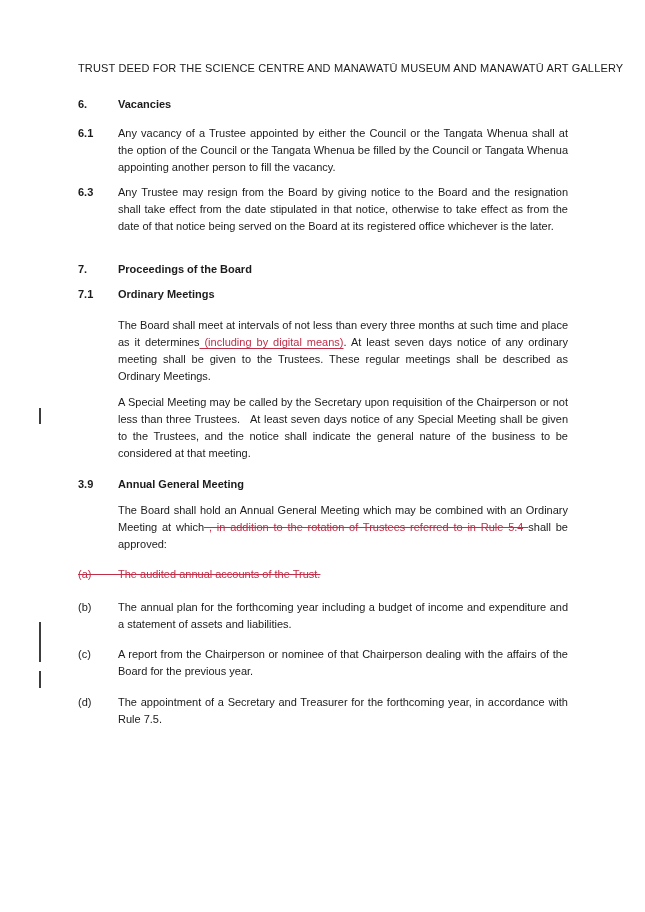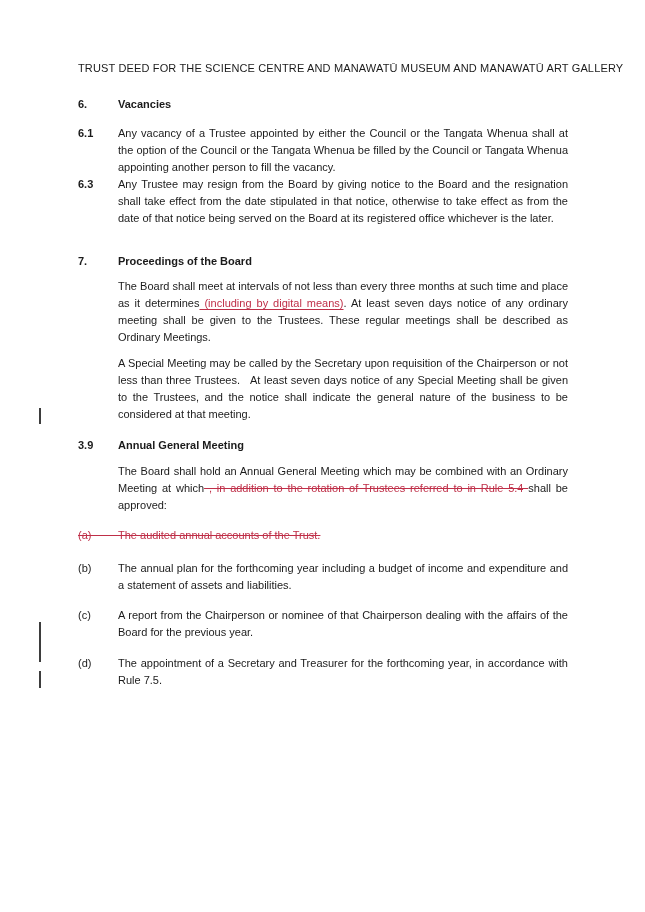--- a/index.html
+++ b/index.html
@@ -24,21 +24,21 @@
     color:var(--ink);white-space:nowrap;text-align:center;
   }
   .content{position:absolute;top:96px;left:78px;width:490px;}
   .row{display:flex;align-items:flex-start;}
   .num{flex:0 0 40px;width:40px;}
   .txt{flex:1 1 auto;width:450px;text-align:justify;}
   .bold{font-weight:bold;}
   .heading{font-weight:bold;}
   
   .mb12{margin-bottom:12px;}
-  .mb10{margin-bottom:0;}
+  .mb10{margin-bottom:8px;}
   .mb9{margin-bottom:9px;}
   .mb26{margin-bottom:26px;}
   .mb8{margin-bottom:8px;}
   .mb14{margin-bottom:14px;}
   .mb13{margin-bottom:13px;}
   .mb16{margin-bottom:16px;}
   
   .run-normal{}
   .run-inserted{
     color:var(--revision-red);
@@ -96,20 +96,24 @@
     <div class="row mb26">
       <div class="num bold">6.3</div>
       <div class="txt">Any Trustee may resign from the Board by giving notice to the Board and the resignation shall take effect from the date stipulated in that notice, otherwise to take effect as from the date of that notice being served on the Board at its registered office whichever is the later.</div>
     </div>
 
     <div class="row heading mb8">
       <div class="num">7.</div>
       <div class="txt">Proceedings of the Board</div>
     </div>
 
+    <div class="row heading mb14">
+      <div class="num">7.1</div>
+      <div class="txt">Ordinary Meetings</div>
+    </div>
 
     <div class="row mb9">
       <div class="num"></div>
       <div class="txt"><span class="run-normal">The Board shall meet at intervals of not less than every three months at such time and place as it determines</span><span class="run-inserted"> (including by digital means)</span><span class="run-normal">. At least seven days notice of any ordinary meeting shall be given to the Trustees. These regular meetings shall be described as Ordinary Meetings.</span></div>
     </div>
 
 
     <div class="row mb14">
       <div class="num"></div>
       <div class="txt">A Special Meeting may be called by the Secretary upon requisition of the Chairperson or not less than three Trustees.&nbsp;&nbsp; At least seven days notice of any Special Meeting shall be given to the Trustees, and the notice shall indicate the general nature of the business to be considered at that meeting.</div>

